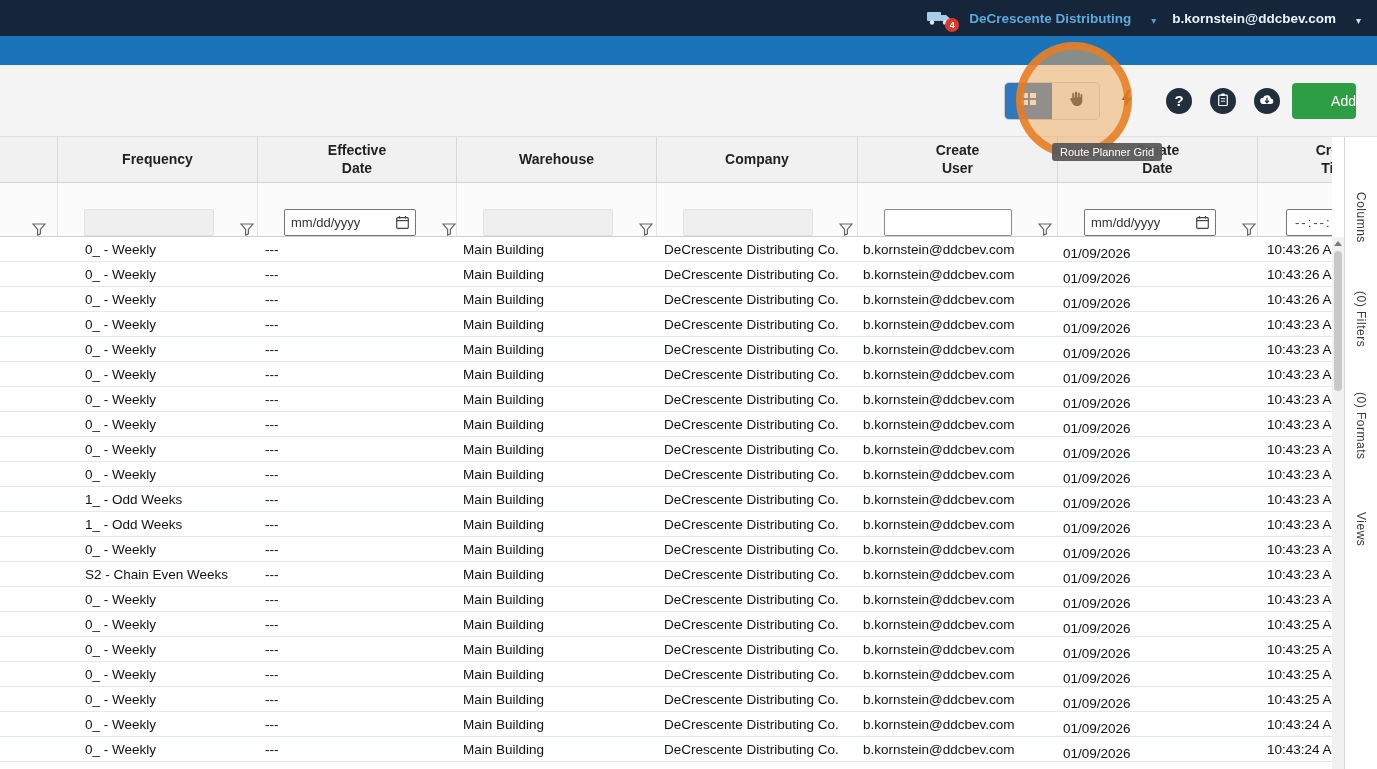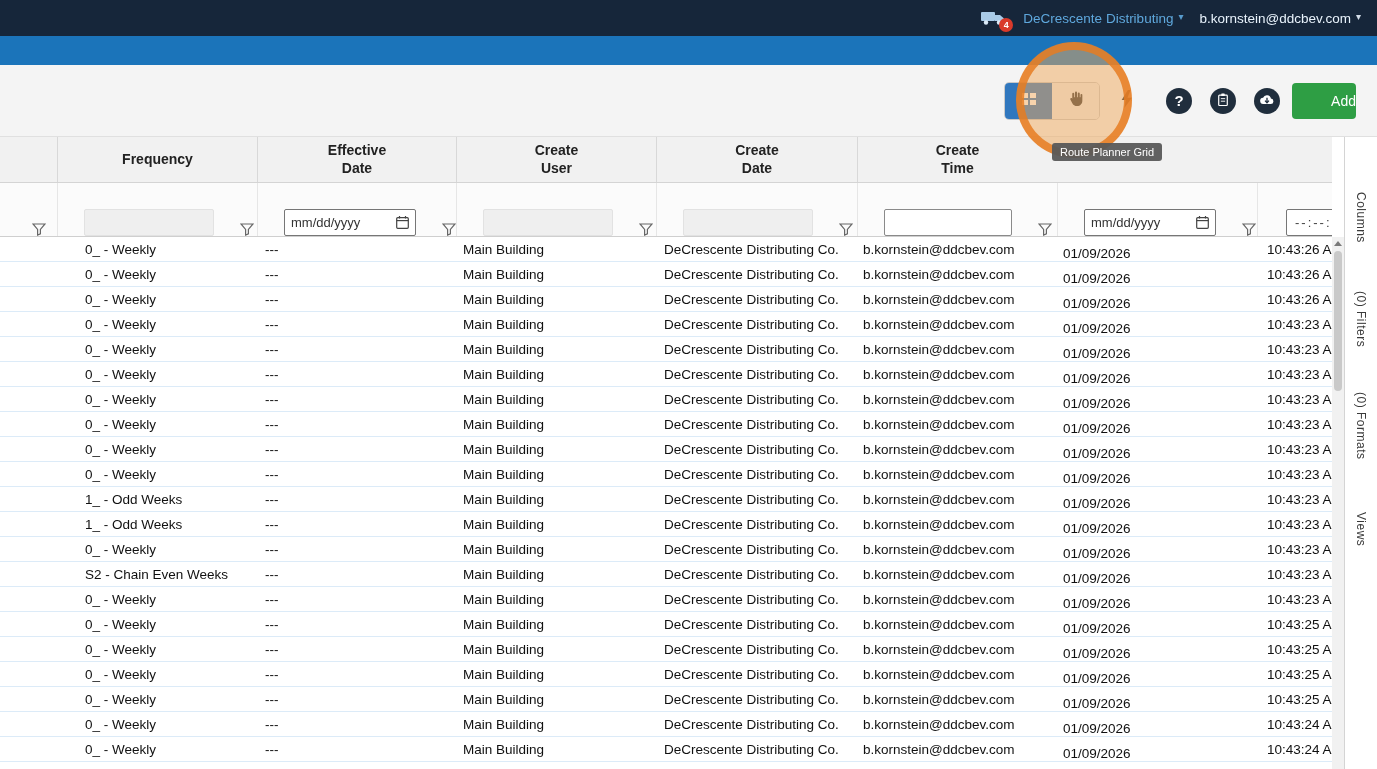--- a/index.html
+++ b/index.html
@@ -2,22 +2,22 @@
 <html style="--topbar-bg: #16263a; --banner-blue: #1b74ba; --accent-blue: #3077be; --add-green: #2e9e44; --link-blue: #5fa8dd; --badge-red: #d93a2b;"><head>
 <meta charset="utf-8">
 <style>
   * { margin:0; padding:0; box-sizing:border-box; }
   html,body { width:1377px; height:769px; overflow:hidden;
     font-family:"Liberation Sans","DejaVu Sans",sans-serif; background:#fff; }
 
   
   .topbar { height:36px; background:var(--topbar-bg,#16263a); display:flex;
     align-items:center; justify-content:flex-end; padding-right:16px; gap:16px; }
-  .menu-link { display:flex; align-items:flex-start; gap:5px; font-size:13.5px;
-    font-weight:400; cursor:pointer; }
+  .menu-link { display:flex; align-items:flex-end; gap:20px; font-size:13.5px;
+    font-weight:700; cursor:pointer; }
   .company-menu { color:var(--link-blue,#5fa8dd); }
   .user-menu { color:#e9f3fc; }
   .caret { font-size:10px; opacity:.9; }
   .truck-wrap { position:relative; width:26px; height:20px; }
   .badge { position:absolute; right:-6px; bottom:-4px; width:14px; height:14px;
     border-radius:50%; background:var(--badge-red,#d93a2b); color:#fff;
     font-size:9px; font-weight:700; display:flex; align-items:center; justify-content:center; }
 
   
   .banner { height:29px; background:var(--banner-blue,#1b74ba); }
@@ -186,20 +186,22 @@
 <div class="main">
 
   <div class="table-wrap">
     <div class="table-inner">
 
       <div class="thead">
         <div class="hcell"></div>
         <div class="hcell">Frequency</div>
         <div class="hcell">Effective
 Date</div>
+        <div class="hcell">Warehouse</div>
+        <div class="hcell">Company</div>
         <div class="hcell">Create
 User</div>
         <div class="hcell">Create
 Date</div>
         <div class="hcell">Create
 Time</div>
       </div>
 
       <div class="frow">
         <div class="fcell">

